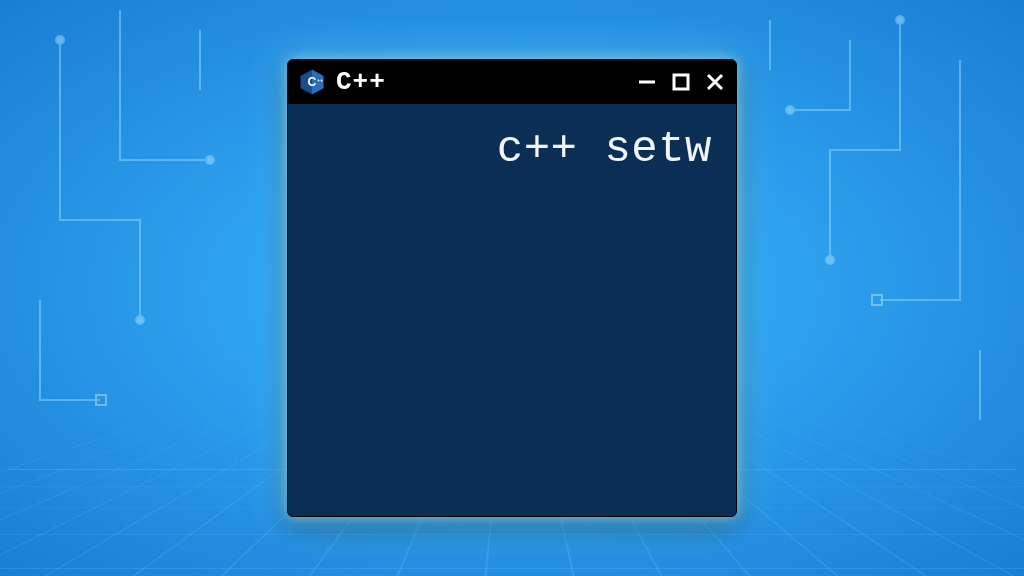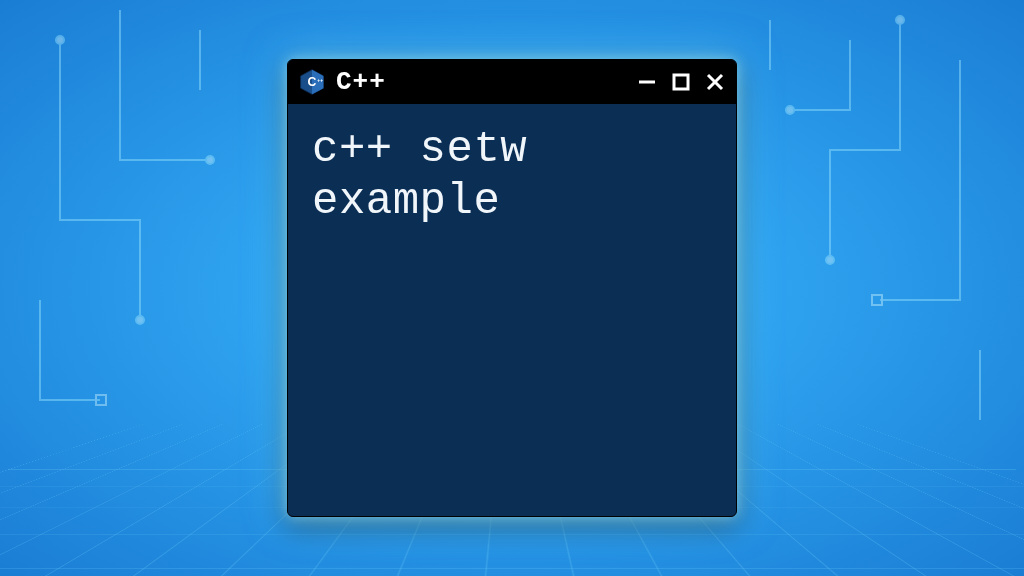--- a/index.html
+++ b/index.html
@@ -82,21 +82,21 @@
     }
     .ctrl svg { display: block; }
     .content {
       padding: 20px 24px;
       color: #f1f6fa;
       font-family: 'Consolas','Courier New',monospace;
       font-size: 44px;
       line-height: 1.18;
       letter-spacing: 0.5px;
     }
-    .content .line { white-space: pre; }
+    .content .line { white-space: pre; text-align: right; }
   </style>
 </head>
 <body>
 
 <div class="bg-grid"></div>
 <div class="bg-circuits">
   <svg viewBox="0 0 1024 576" preserveAspectRatio="xMidYMid slice">
     <g stroke="#9fe8ff" stroke-width="2" fill="none" opacity="0.8">
       <path d="M60 40 L60 220 L140 220 L140 320"></path>
       <circle cx="60" cy="40" r="4" fill="#cdf4ff"></circle>
@@ -145,15 +145,14 @@
       <span class="ctrl">
         <svg width="18" height="18" viewBox="0 0 18 18">
             <line x1="2" y1="2" x2="16" y2="16" stroke="#fff" stroke-width="3"></line>
             <line x1="16" y1="2" x2="2" y2="16" stroke="#fff" stroke-width="3"></line>
           </svg>
       </span>
     </div>
   </div>
   <div class="content">
     <div class="line">c++ setw</div>
-    <div class="line">example</div>
   </div>
 </div>
 
 </body></html>

